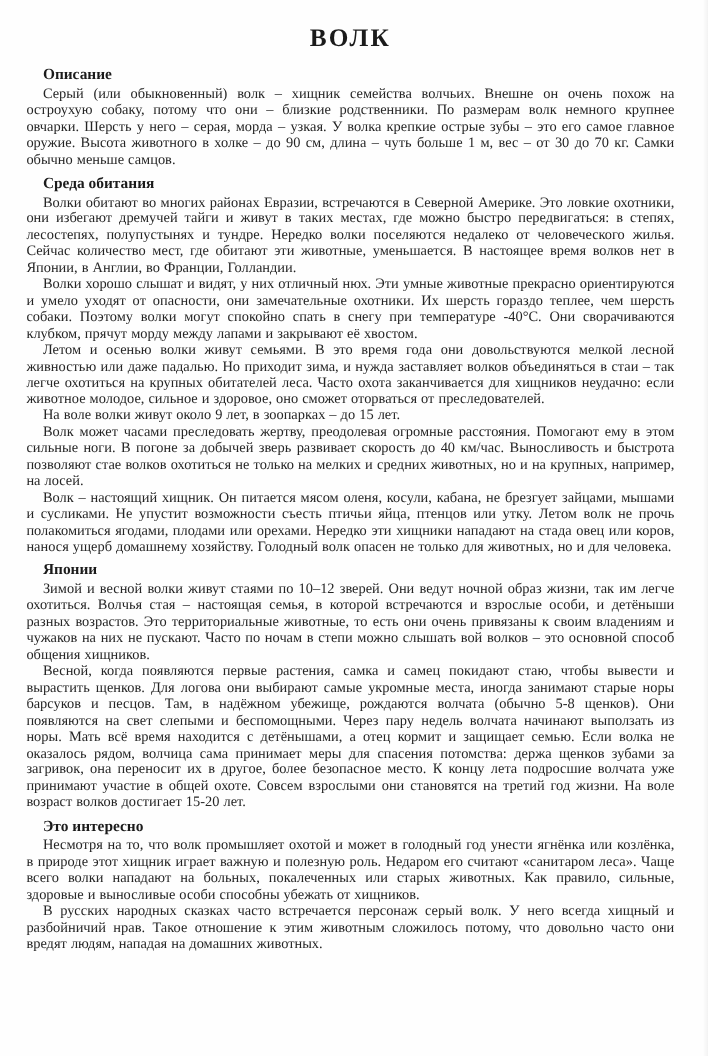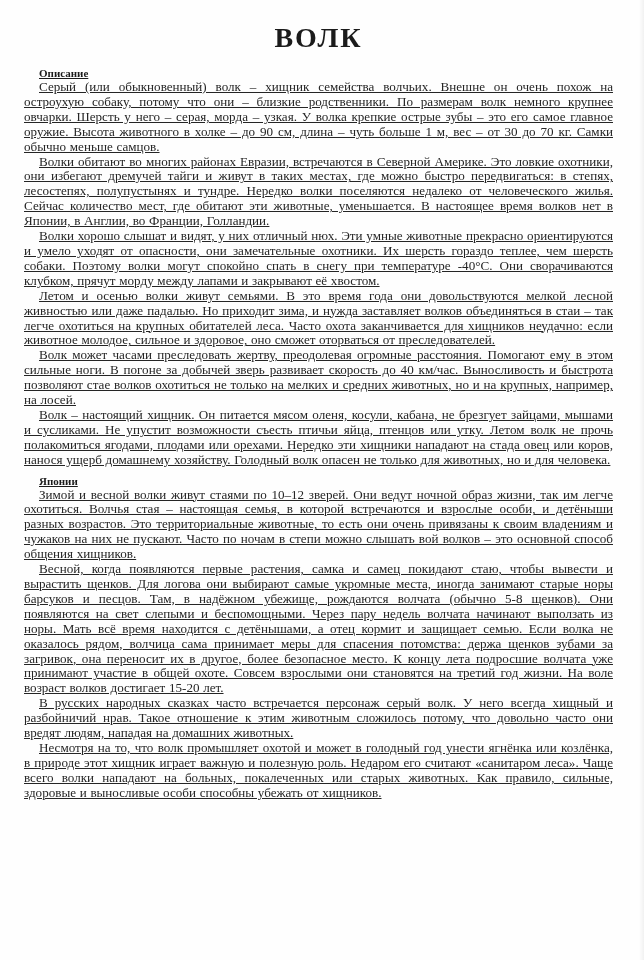--- a/index.html
+++ b/index.html
@@ -29,48 +29,46 @@
     position: absolute;
     top: 0; right: 0;
     width: 5px; height: 960px;
     background: linear-gradient(to right, rgba(0,0,0,0), rgba(0,0,0,0.05));
     z-index: 3;
     pointer-events: none;
   }
   .doc-title {
     text-align: center;
     font-weight: bold;
-    font-size: 28px;
+    font-size: 23px;
     letter-spacing: 2px;
     margin: 0 0 13px 0;
     color: #1b1b1b;
     position: relative;
     z-index: 2;
   }
   .section {
     position: relative;
     z-index: 2;
   }
   .section h2 {
-    font-size: 11px;
+    font-size: 14px;
     font-weight: bold;
     margin: 7px 0 1px 0;
     padding-left: 15px;
     color: #1b1b1b;
-    text-decoration: underline;
   }
   .section p {
     font-size: 13.1px;
     line-height: 14.9px;
     text-align: justify;
     text-indent: 15px;
     margin: 0;
     word-spacing: 0.4px;
     color: #252525;
-    text-decoration: underline;
   }
   .watermark {
     position: absolute;
     top: 456px;
     left: 0;
     width: 644px;
     text-align: center;
     font-family: "DejaVu Sans", "Liberation Sans", sans-serif;
     font-weight: bold;
     font-size: 57px;
@@ -92,39 +90,42 @@
 <div class="page">
 
   <h1 class="doc-title">ВОЛК</h1>
 
   <div class="section">
     <h2>Описание</h2>
     <p>Серый (или обыкновенный) волк – хищник семейства волчьих. Внешне он очень похож на остроухую собаку, потому что они – близкие родственники. По размерам волк немного крупнее овчарки. Шерсть у него – серая, морда – узкая. У волка крепкие острые зубы – это его самое главное оружие. Высота животного в холке – до 90 см, длина – чуть больше 1 м, вес – от 30 до 70 кг. Самки обычно меньше самцов.</p>
   </div>
 
   <div class="section">
+    <h2>Среда обитания</h2>
     <p>Волки обитают во многих районах Евразии, встречаются в Северной Америке. Это ловкие охотники, они избегают дремучей тайги и живут в таких местах, где можно быстро передвигаться: в степях, лесостепях, полупустынях и тундре. Нередко волки поселяются недалеко от человеческого жилья. Сейчас количество мест, где обитают эти животные, уменьшается. В настоящее время волков нет в Японии, в Англии, во Франции, Голландии.</p>
   </div>
 
   <div class="section">
     <p>Волки хорошо слышат и видят, у них отличный нюх. Эти умные животные прекрасно ориентируются и умело уходят от опасности, они замечательные охотники. Их шерсть гораздо теплее, чем шерсть собаки. Поэтому волки могут спокойно спать в снегу при температуре -40°С. Они сворачиваются клубком, прячут морду между лапами и закрывают её хвостом.</p>
     <p>Летом и осенью волки живут семьями. В это время года они довольствуются мелкой лесной живностью или даже падалью. Но приходит зима, и нужда заставляет волков объединяться в стаи – так легче охотиться на крупных обитателей леса. Часто охота заканчивается для хищников неудачно: если животное молодое, сильное и здоровое, оно сможет оторваться от преследователей.</p>
+    <p>На воле волки живут около 9 лет, в зоопарках – до 15 лет.</p>
   </div>
 
   <div class="section">
     <p>Волк может часами преследовать жертву, преодолевая огромные расстояния. Помогают ему в этом сильные ноги. В погоне за добычей зверь развивает скорость до 40 км/час. Выносливость и быстрота позволяют стае волков охотиться не только на мелких и средних животных, но и на крупных, например, на лосей.</p>
     <p>Волк – настоящий хищник. Он питается мясом оленя, косули, кабана, не брезгует зайцами, мышами и сусликами. Не упустит возможности съесть птичьи яйца, птенцов или утку. Летом волк не прочь полакомиться ягодами, плодами или орехами. Нередко эти хищники нападают на стада овец или коров, нанося ущерб домашнему хозяйству. Голодный волк опасен не только для животных, но и для человека.</p>
   </div>
 
   <div class="section">
     <h2>Японии</h2>
     <p>Зимой и весной волки живут стаями по 10–12 зверей. Они ведут ночной образ жизни, так им легче охотиться. Волчья стая – настоящая семья, в которой встречаются и взрослые особи, и детёныши разных возрастов. Это территориальные животные, то есть они очень привязаны к своим владениям и чужаков на них не пускают. Часто по ночам в степи можно слышать вой волков – это основной способ общения хищников.</p>
     <p>Весной, когда появляются первые растения, самка и самец покидают стаю, чтобы вывести и вырастить щенков. Для логова они выбирают самые укромные места, иногда занимают старые норы барсуков и песцов. Там, в надёжном убежище, рождаются волчата (обычно 5-8 щенков). Они появляются на свет слепыми и беспомощными. Через пару недель волчата начинают выползать из норы. Мать всё время находится с детёнышами, а отец кормит и защищает семью. Если волка не оказалось рядом, волчица сама принимает меры для спасения потомства: держа щенков зубами за загривок, она переносит их в другое, более безопасное место. К концу лета подросшие волчата уже принимают участие в общей охоте. Совсем взрослыми они становятся на третий год жизни. На воле возраст волков достигает 15-20 лет.</p>
   </div>
 
   <div class="section">
+    <h2>Это интересно</h2>
+    <p>Несмотря на то, что волк промышляет охотой и может в голодный год унести ягнёнка или козлёнка, в природе этот хищник играет важную и полезную роль. Недаром его считают «санитаром леса». Чаще всего волки нападают на больных, покалеченных или старых животных. Как правило, сильные, здоровые и выносливые особи способны убежать от хищников.</p>
     <p>В русских народных сказках часто встречается персонаж серый волк. У него всегда хищный и разбойничий нрав. Такое отношение к этим животным сложилось потому, что довольно часто они вредят людям, нападая на домашних животных.</p>
-    <p>Несмотря на то, что волк промышляет охотой и может в голодный год унести ягнёнка или козлёнка, в природе этот хищник играет важную и полезную роль. Недаром его считают «санитаром леса». Чаще всего волки нападают на больных, покалеченных или старых животных. Как правило, сильные, здоровые и выносливые особи способны убежать от хищников.</p>
   </div>
 
 </div>
 
 <div class="scan-edge"></div>
 
 </body></html>

